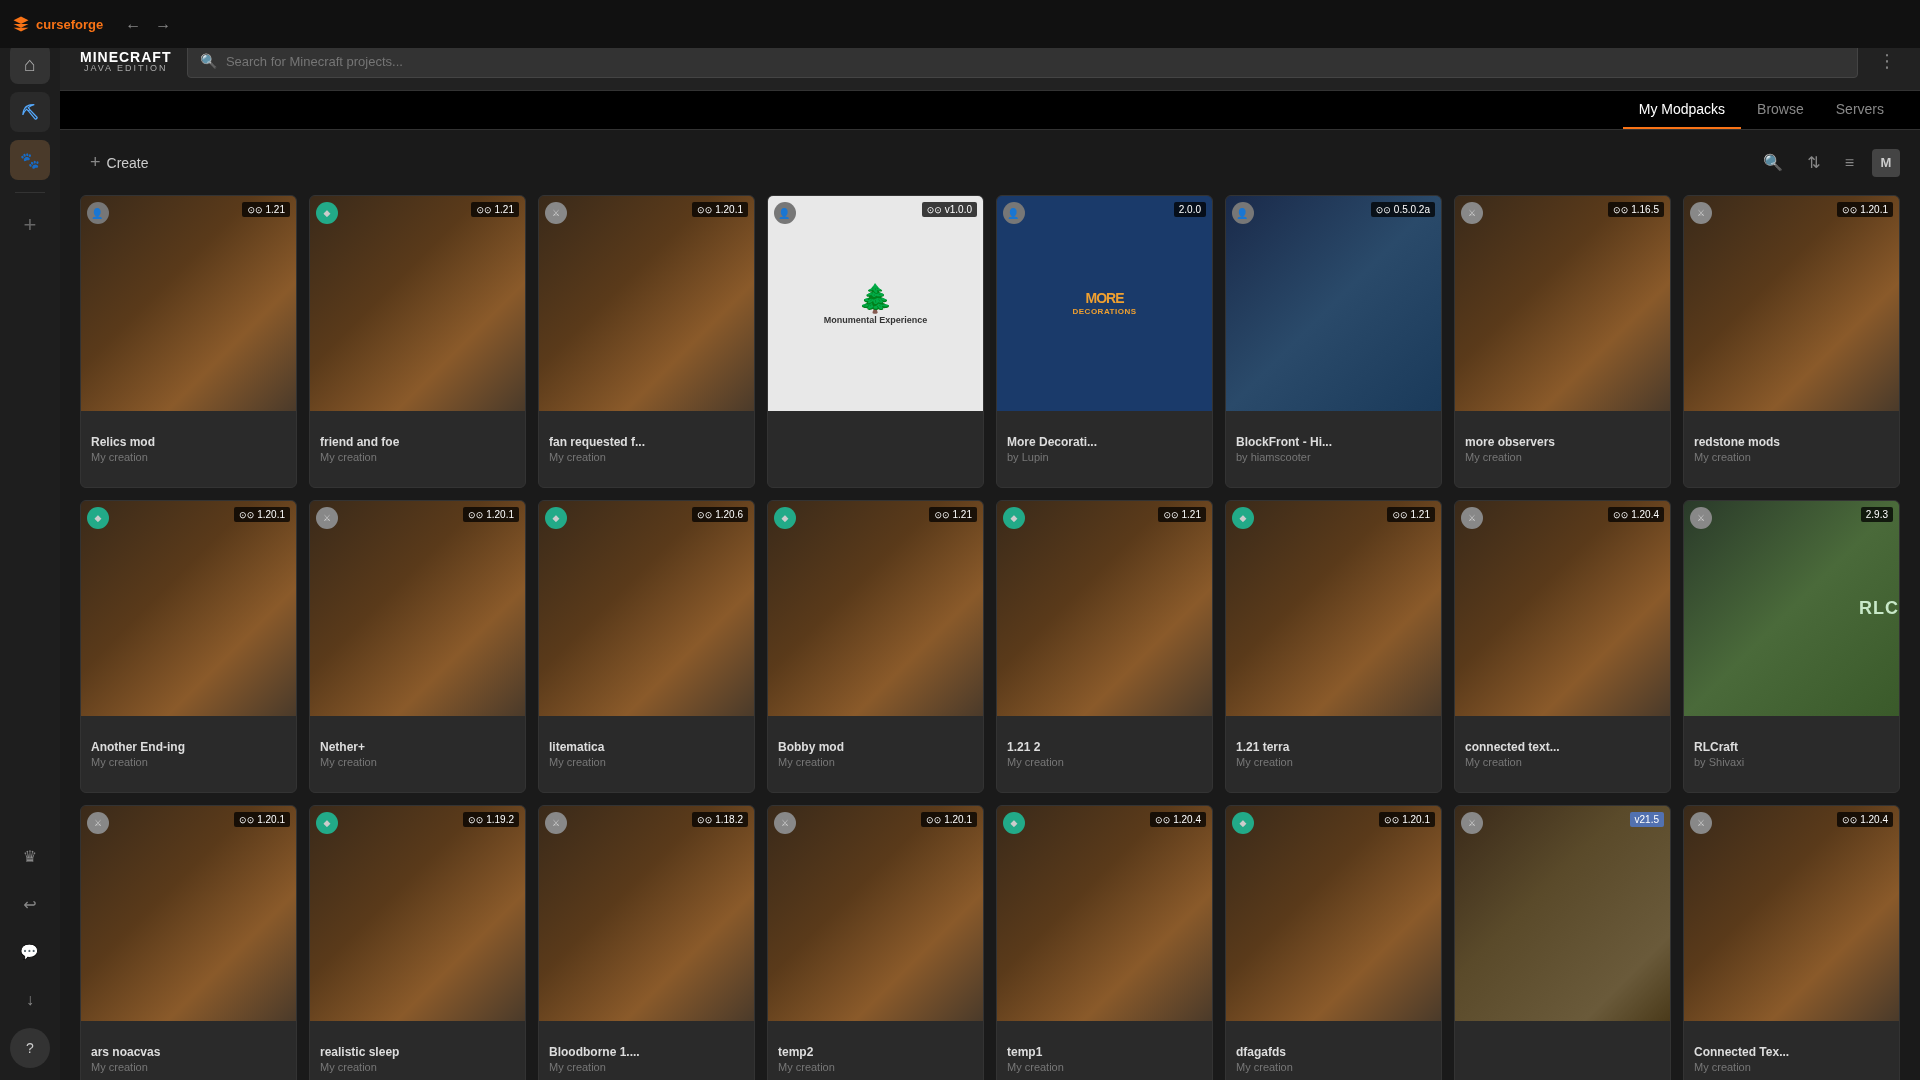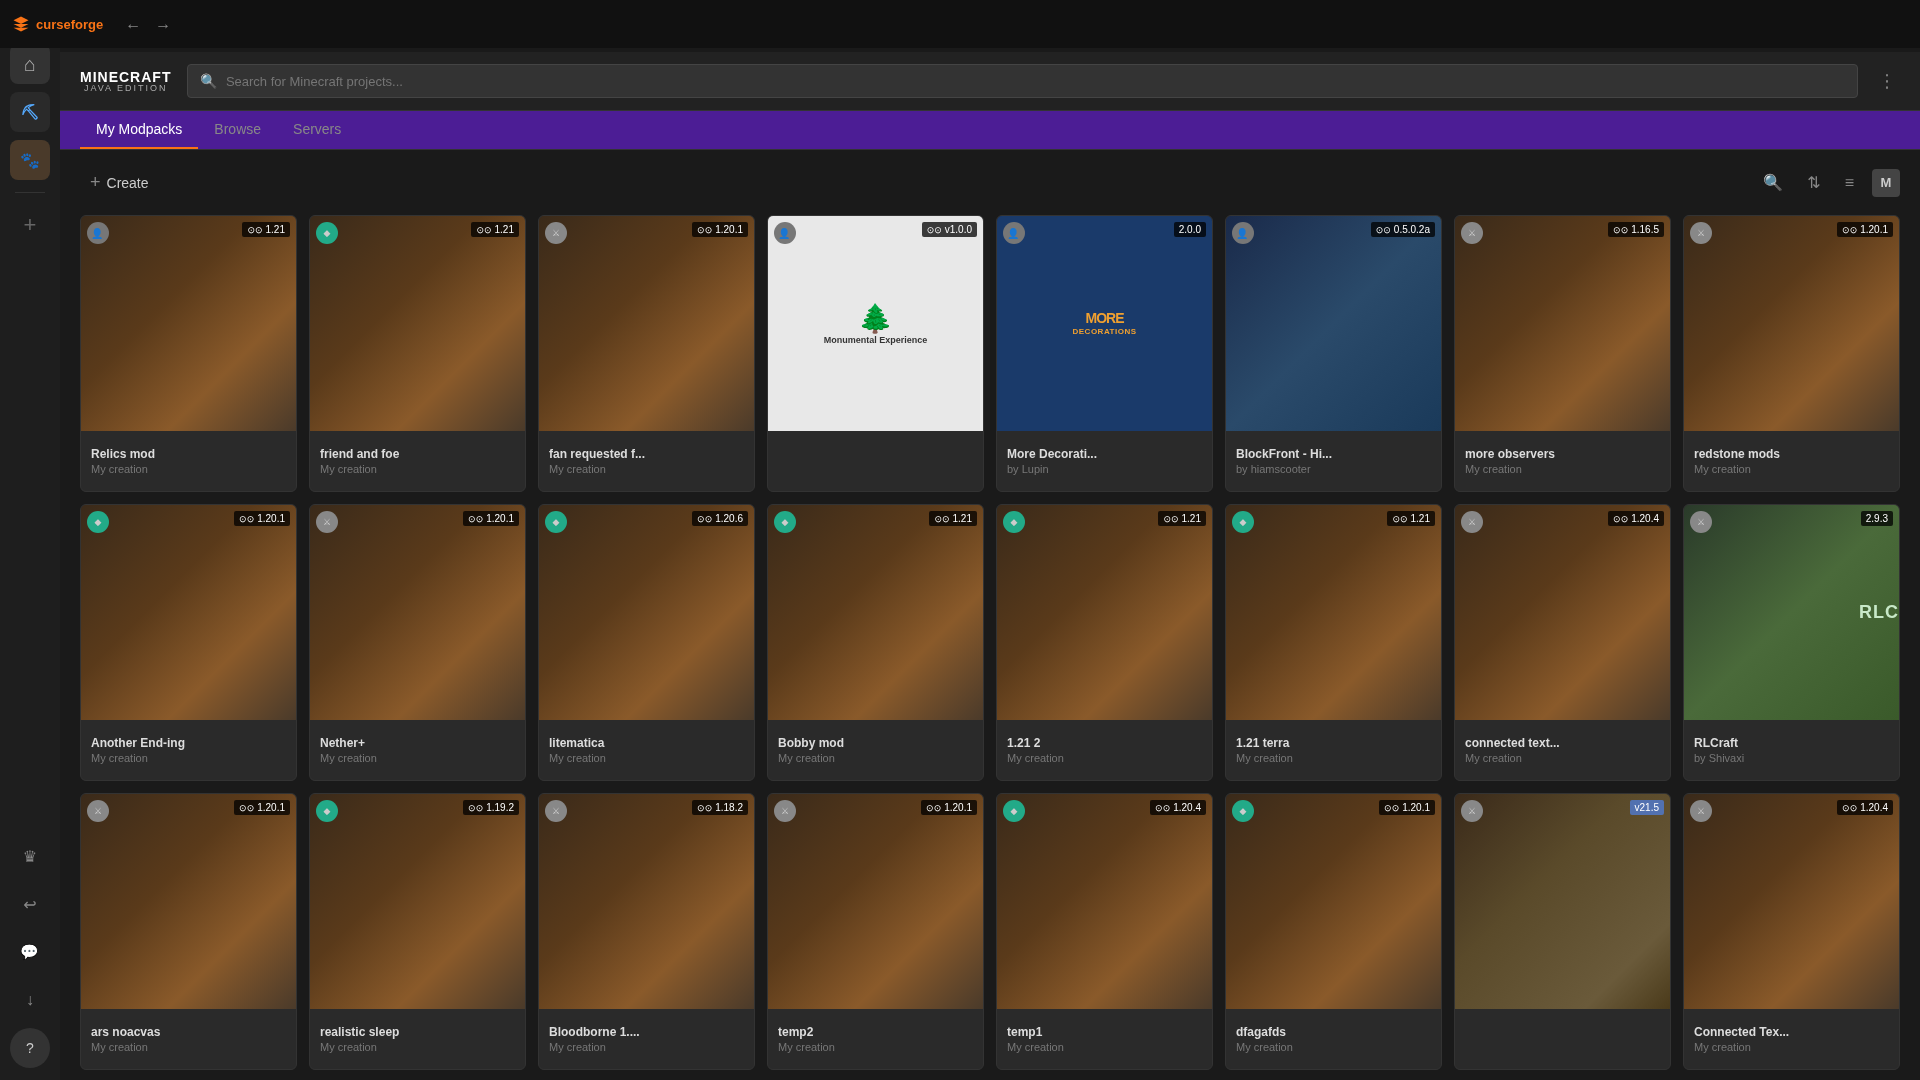--- a/index.html
+++ b/index.html
@@ -60,21 +60,21 @@
       font-size: 20px;
       transition: background 0.15s;
     }
     .sidebar-icon:hover, .sidebar-icon.active { background: #333; color: #fff; }
     .sidebar-icon.home-icon { color: #aaa; }
     .sidebar-spacer { flex: 1; }
     .sidebar-divider { width: 30px; height: 1px; background: #333; margin: 4px 0; }
 
     
     #main {
-      margin-top: 52px;
+      margin-top: 32px;
       margin-left: 60px;
       flex: 1;
       display: flex;
       flex-direction: column;
       background: #1a1a1a;
       overflow: hidden;
     }
 
     
     #top-header {
@@ -109,24 +109,25 @@
       background: none; border: none; color: #ccc; font-size: 13px;
       flex: 1; outline: none;
     }
     #search-bar .search-icon { color: #888; margin-right: 8px; font-size: 14px; }
     .header-menu-btn {
       background: none; border: none; color: #888; cursor: pointer; font-size: 18px; padding: 4px;
     }
 
     
     #tabs {
-      background: #4c1d95;
+      background: #000000;
       display: flex;
       padding: 0 20px;
       border-bottom: 1px solid #333;
+      justify-content: flex-end;
     }
     .tab {
       padding: 10px 16px;
       cursor: pointer;
       color: #888;
       border-bottom: 2px solid transparent;
       font-size: 14px;
       transition: color 0.15s;
     }
     .tab.active { color: #fff; border-bottom-color: #f97316; }
@@ -224,21 +225,21 @@
       position: absolute; top: 6px; left: 6px;
       width: 22px; height: 22px;
       border-radius: 50%;
       display: flex; align-items: center; justify-content: center;
       font-size: 11px;
     }
     .type-icon.user { background: #555; }
     .type-icon.sword { background: #888; }
     .type-icon.diamond { background: #4af; }
     .card-info {
-      padding: 16px 10px;
+      padding: 24px 10px;
     }
     .card-info .card-title {
       font-size: 12px; font-weight: 600; color: #ddd;
       white-space: nowrap; overflow: hidden; text-overflow: ellipsis;
     }
     .card-info .card-sub {
       font-size: 11px; color: #777; margin-top: 2px;
     }
     .ver-goggles { font-size: 10px; display: flex; align-items: center; gap: 2px; }
     .ver-goggles::before { content: "⊙⊙"; font-size: 9px; }

